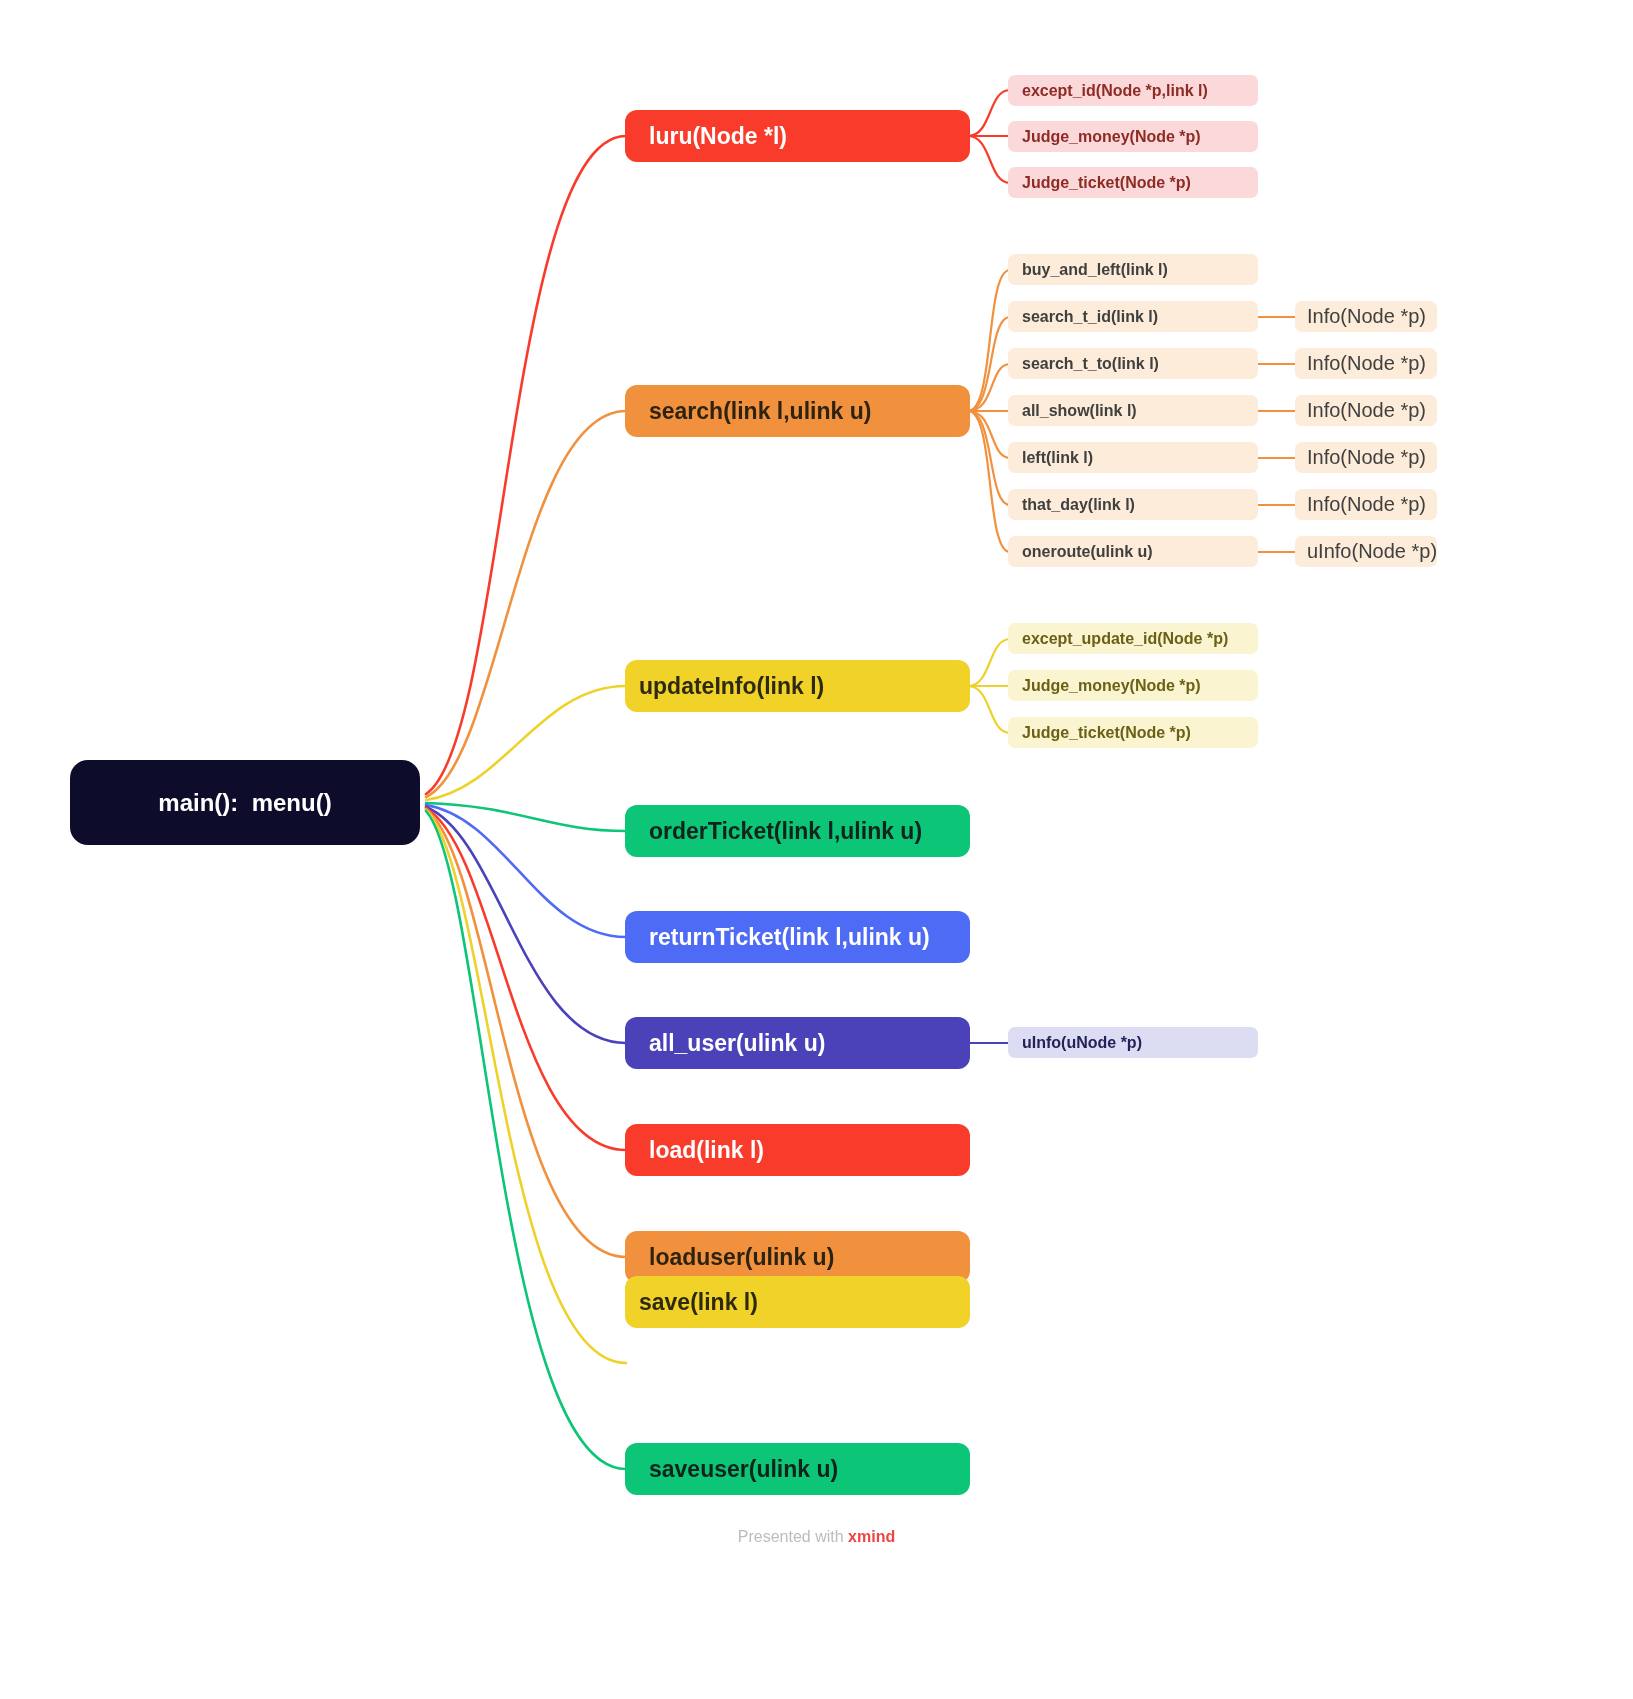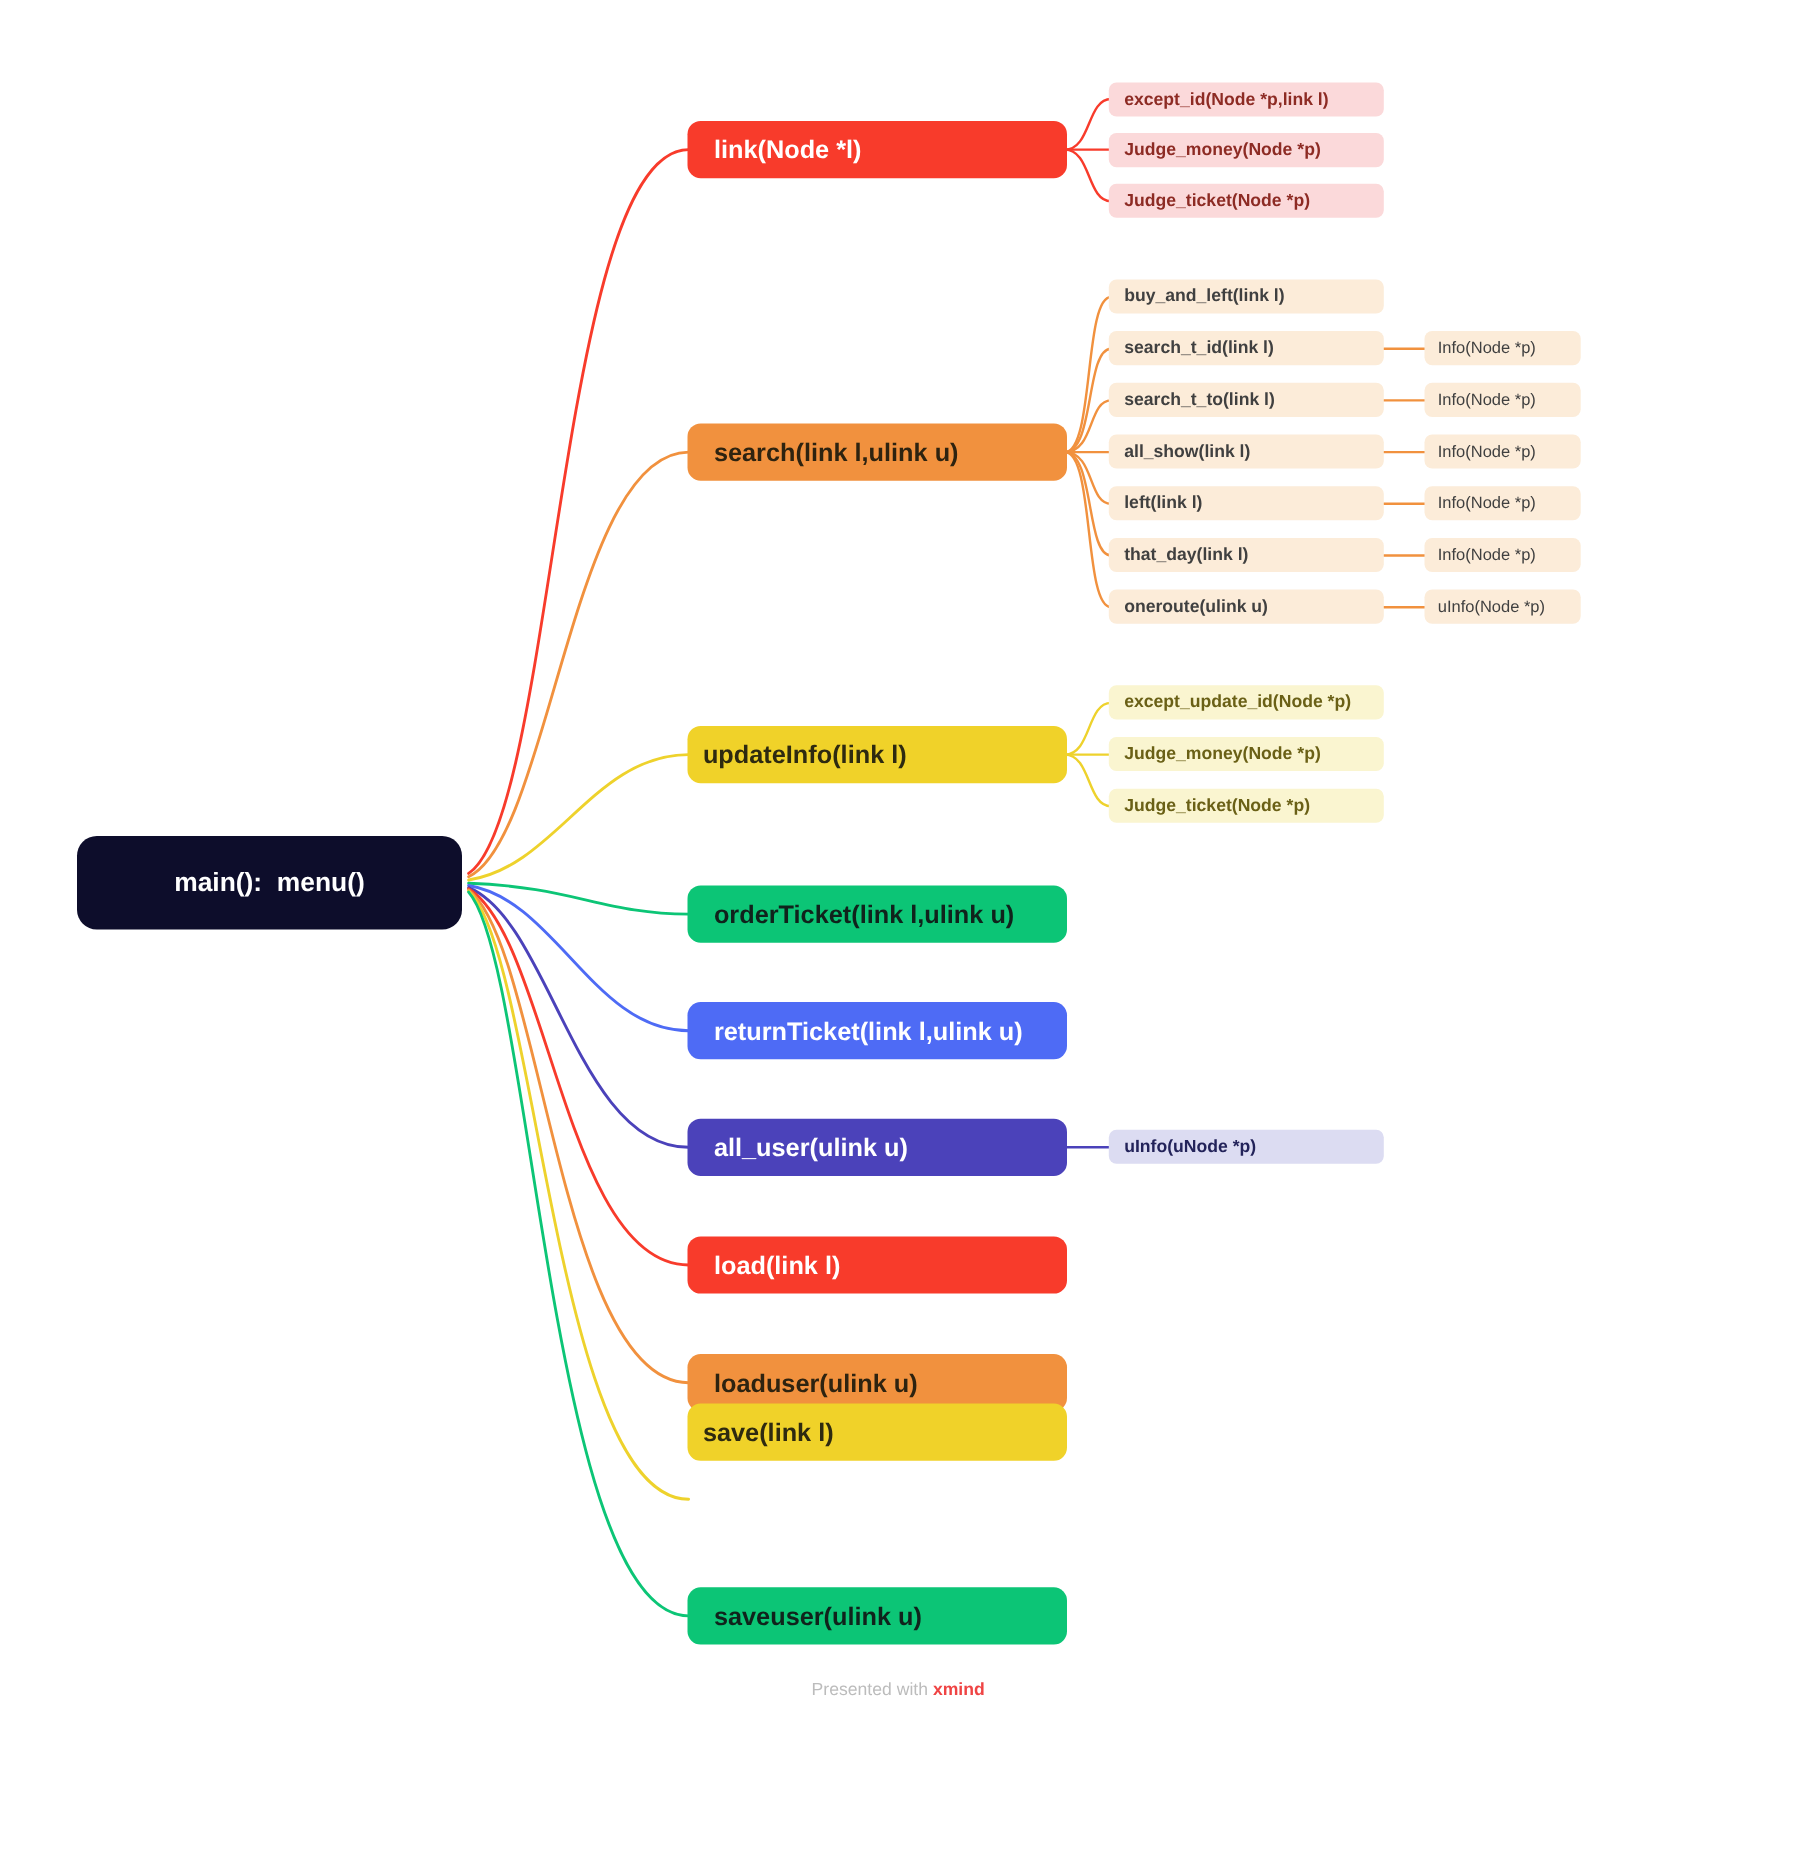--- a/index.html
+++ b/index.html
@@ -32,21 +32,21 @@
   .branch{
     left:625px;width:345px;height:52px;padding:0 24px;
     border-radius:12px;font-size:23px;font-weight:bold;
   }
   .child{
     left:1008px;width:250px;height:31px;padding:0 14px;
     border-radius:7px;font-size:16px;font-weight:bold;
   }
   .gchild{
     left:1295px;width:142px;height:31px;padding:0 12px;
-    border-radius:7px;font-size:15px;
+    border-radius:7px;font-size:20px;
   }
   .b-red{background:#f83b2b;color:#ffffff;}
   .b-orange{background:#f1913e;color:#2e2310;}
   .b-yellow{background:#f0d229;color:#2e2a10;padding-left:14px;}
   .b-green{background:#0cc576;color:#10231c;}
   .b-blue{background:#4e6bf5;color:#ffffff;}
   .b-indigo{background:#4b42ba;color:#ffffff;}
   .c-pink{background:#fbd9da;color:#8d2b24;}
   .c-peach{background:#fcecd9;color:#404040;}
   .c-lemon{background:#faf5d0;color:#6a6016;}
@@ -99,21 +99,21 @@
     <path class="st-yellow w20" d="M 968 686 L 1010 686"></path>
     <path class="st-yellow w20" d="M 968 686 C 992 686 988 733 1010 733"></path>
 
     <path class="st-indigo w20" d="M 968 1043 L 1010 1043"></path>
   </svg>
 
   <div class="root">
     <span>main():  menu()</span>
   </div>
 
-  <div class="node branch b-red" style="top:110px">link(Node *l)</div>
+  <div class="node branch b-red" style="top:110px">luru(Node *l)</div>
   <div class="node branch b-orange" style="top:385px">search(link l,ulink u)</div>
   <div class="node branch b-yellow" style="top:660px">updateInfo(link l)</div>
   <div class="node branch b-green" style="top:805px">orderTicket(link l,ulink u)</div>
   <div class="node branch b-blue" style="top:911px">returnTicket(link l,ulink u)</div>
   <div class="node branch b-indigo" style="top:1017px">all_user(ulink u)</div>
   <div class="node branch b-red" style="top:1124px">load(link l)</div>
   <div class="node branch b-orange" style="top:1231px">loaduser(ulink u)</div>
   <div class="node branch b-yellow" style="top:1276px">save(link l)</div>
   <div class="node branch b-green" style="top:1443px">saveuser(ulink u)</div>
 

